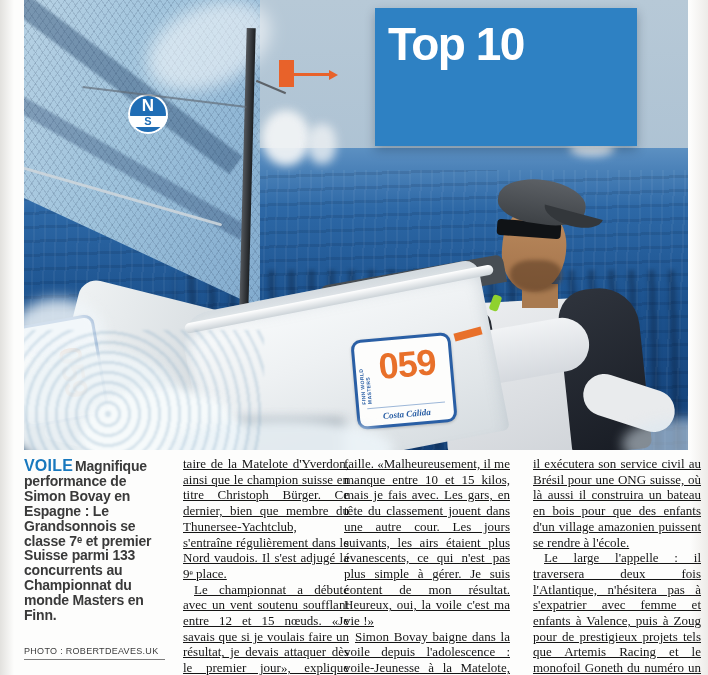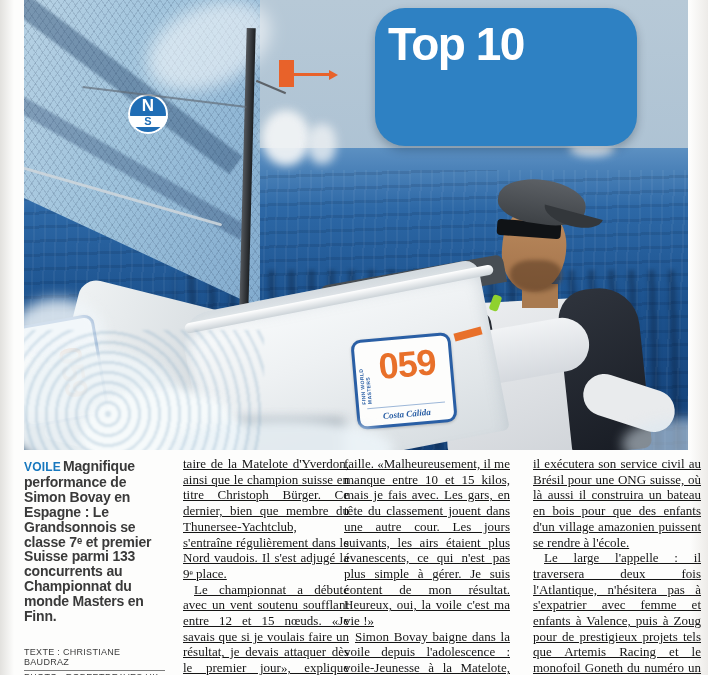--- a/index.html
+++ b/index.html
@@ -104,31 +104,31 @@
   .sp2{left:56px;top:388px;width:164px;height:92px;background:#f6fafb;border-radius:50%;filter:blur(5px);}
   .sp3{left:-12px;top:298px;width:92px;height:72px;background:rgba(240,246,249,.85);border-radius:50%;filter:blur(7px);}
   .sp4{left:146px;top:418px;width:224px;height:62px;background:rgba(235,243,247,.92);border-radius:50%;filter:blur(6px);}
   .sp5{left:598px;top:418px;width:124px;height:52px;background:rgba(219,232,240,.55);border-radius:50%;filter:blur(6px);}
   .wave-dark{left:-10px;top:420px;width:330px;height:44px;background:rgba(18,38,58,.5);filter:blur(6px);}
   .sp-tex{left:-20px;top:330px;width:260px;height:140px;opacity:.5;filter:blur(1px);
        background:repeating-radial-gradient(circle at 40% 60%,rgba(120,160,190,.5) 0 3px,transparent 3px 10px);}
 
   
   .headline{left:351px;top:8px;width:262px;height:138px;background:#2e81c3;
-       box-shadow:0 4px 10px rgba(0,20,40,.28);padding:8px 0 0 13px;box-sizing:border-box;border-radius:30px;}
+       box-shadow:0 4px 10px rgba(0,20,40,.28);padding:8px 0 0 13px;box-sizing:border-box;}
   .headline div{position:static;color:#fff;font:bold 46px/57px "Liberation Sans",sans-serif;letter-spacing:-1.5px;}
 
   
   .col{position:absolute;top:456px;height:219px;overflow:hidden;}
   .col1{left:24px;top:459px;width:141px;height:216px;}
   .col2{left:183px;width:166px;}
   .col3{left:344px;width:166px;}
   .col4{left:533px;width:168px;}
   .lead{margin:0;font:bold 14px/14.9px "Liberation Sans",sans-serif;color:#3a3a3a;letter-spacing:-.2px;}
-  .kicker{color:#1878be;font-size:12px;letter-spacing:.2px;margin-right:2px;}
+  .kicker{color:#1878be;font-size:16px;letter-spacing:.2px;margin-right:2px;}
   .credits{margin-top:22px;}
   .credit-row{font:9px/10px "Liberation Sans",sans-serif;color:#3c3c3c;letter-spacing:.3px;
        border-bottom:1px solid #7d7d7d;padding:1px 0 3px;}
   .bodytext{margin:0;font:13px/15.7px "Liberation Serif",serif;color:#151515;text-align:justify;text-decoration:underline;}
   .indent{text-indent:11px;}
 </style>
 </head>
 <body>
 
 <div class="page">
@@ -202,21 +202,20 @@
     <div class="sp-tex"></div>
 
     <div class="headline">
       <div>Top 10</div>
     </div>
   </div>
 
   <div class="col col1">
     <p class="lead"><span class="kicker">VOILE</span><span>Magnifique performance de Simon Bovay en Espagne :  Le Grandsonnois se classe 7ᵉ et premier Suisse parmi 133 concurrents au Championnat du monde Masters en Finn.</span></p>
     <div class="credits">
-      <div class="credit-row">TEXTE : CHRISTIANE BAUDRAZ</div>
       <div class="credit-row">PHOTO : ROBERTDEAVES.UK</div>
     </div>
 
   </div>
 
   <div class="col col2">
     <p class="bodytext">taire de la Matelote d'Yverdon, ainsi que le champion suisse en titre Christoph Bürger. Ce dernier, bien que membre du Thunersee-Yachtclub, s'entraîne régulièrement dans le Nord vaudois. Il s'est adjugé la 9ᵉ place.</p>
     <p class="bodytext indent">Le championnat a débuté avec un vent soutenu soufflant entre 12 et 15 nœuds. «Je savais que si je voulais faire un résultat, je devais attaquer dès le premier jour», explique Simon Bovay, de retour de la péninsule ibérique. Et de continuer : «Sur une ligne de départ avec plus de cent concurrents, c'est chaud, chaud ! Il faut</p>
   </div>
 

